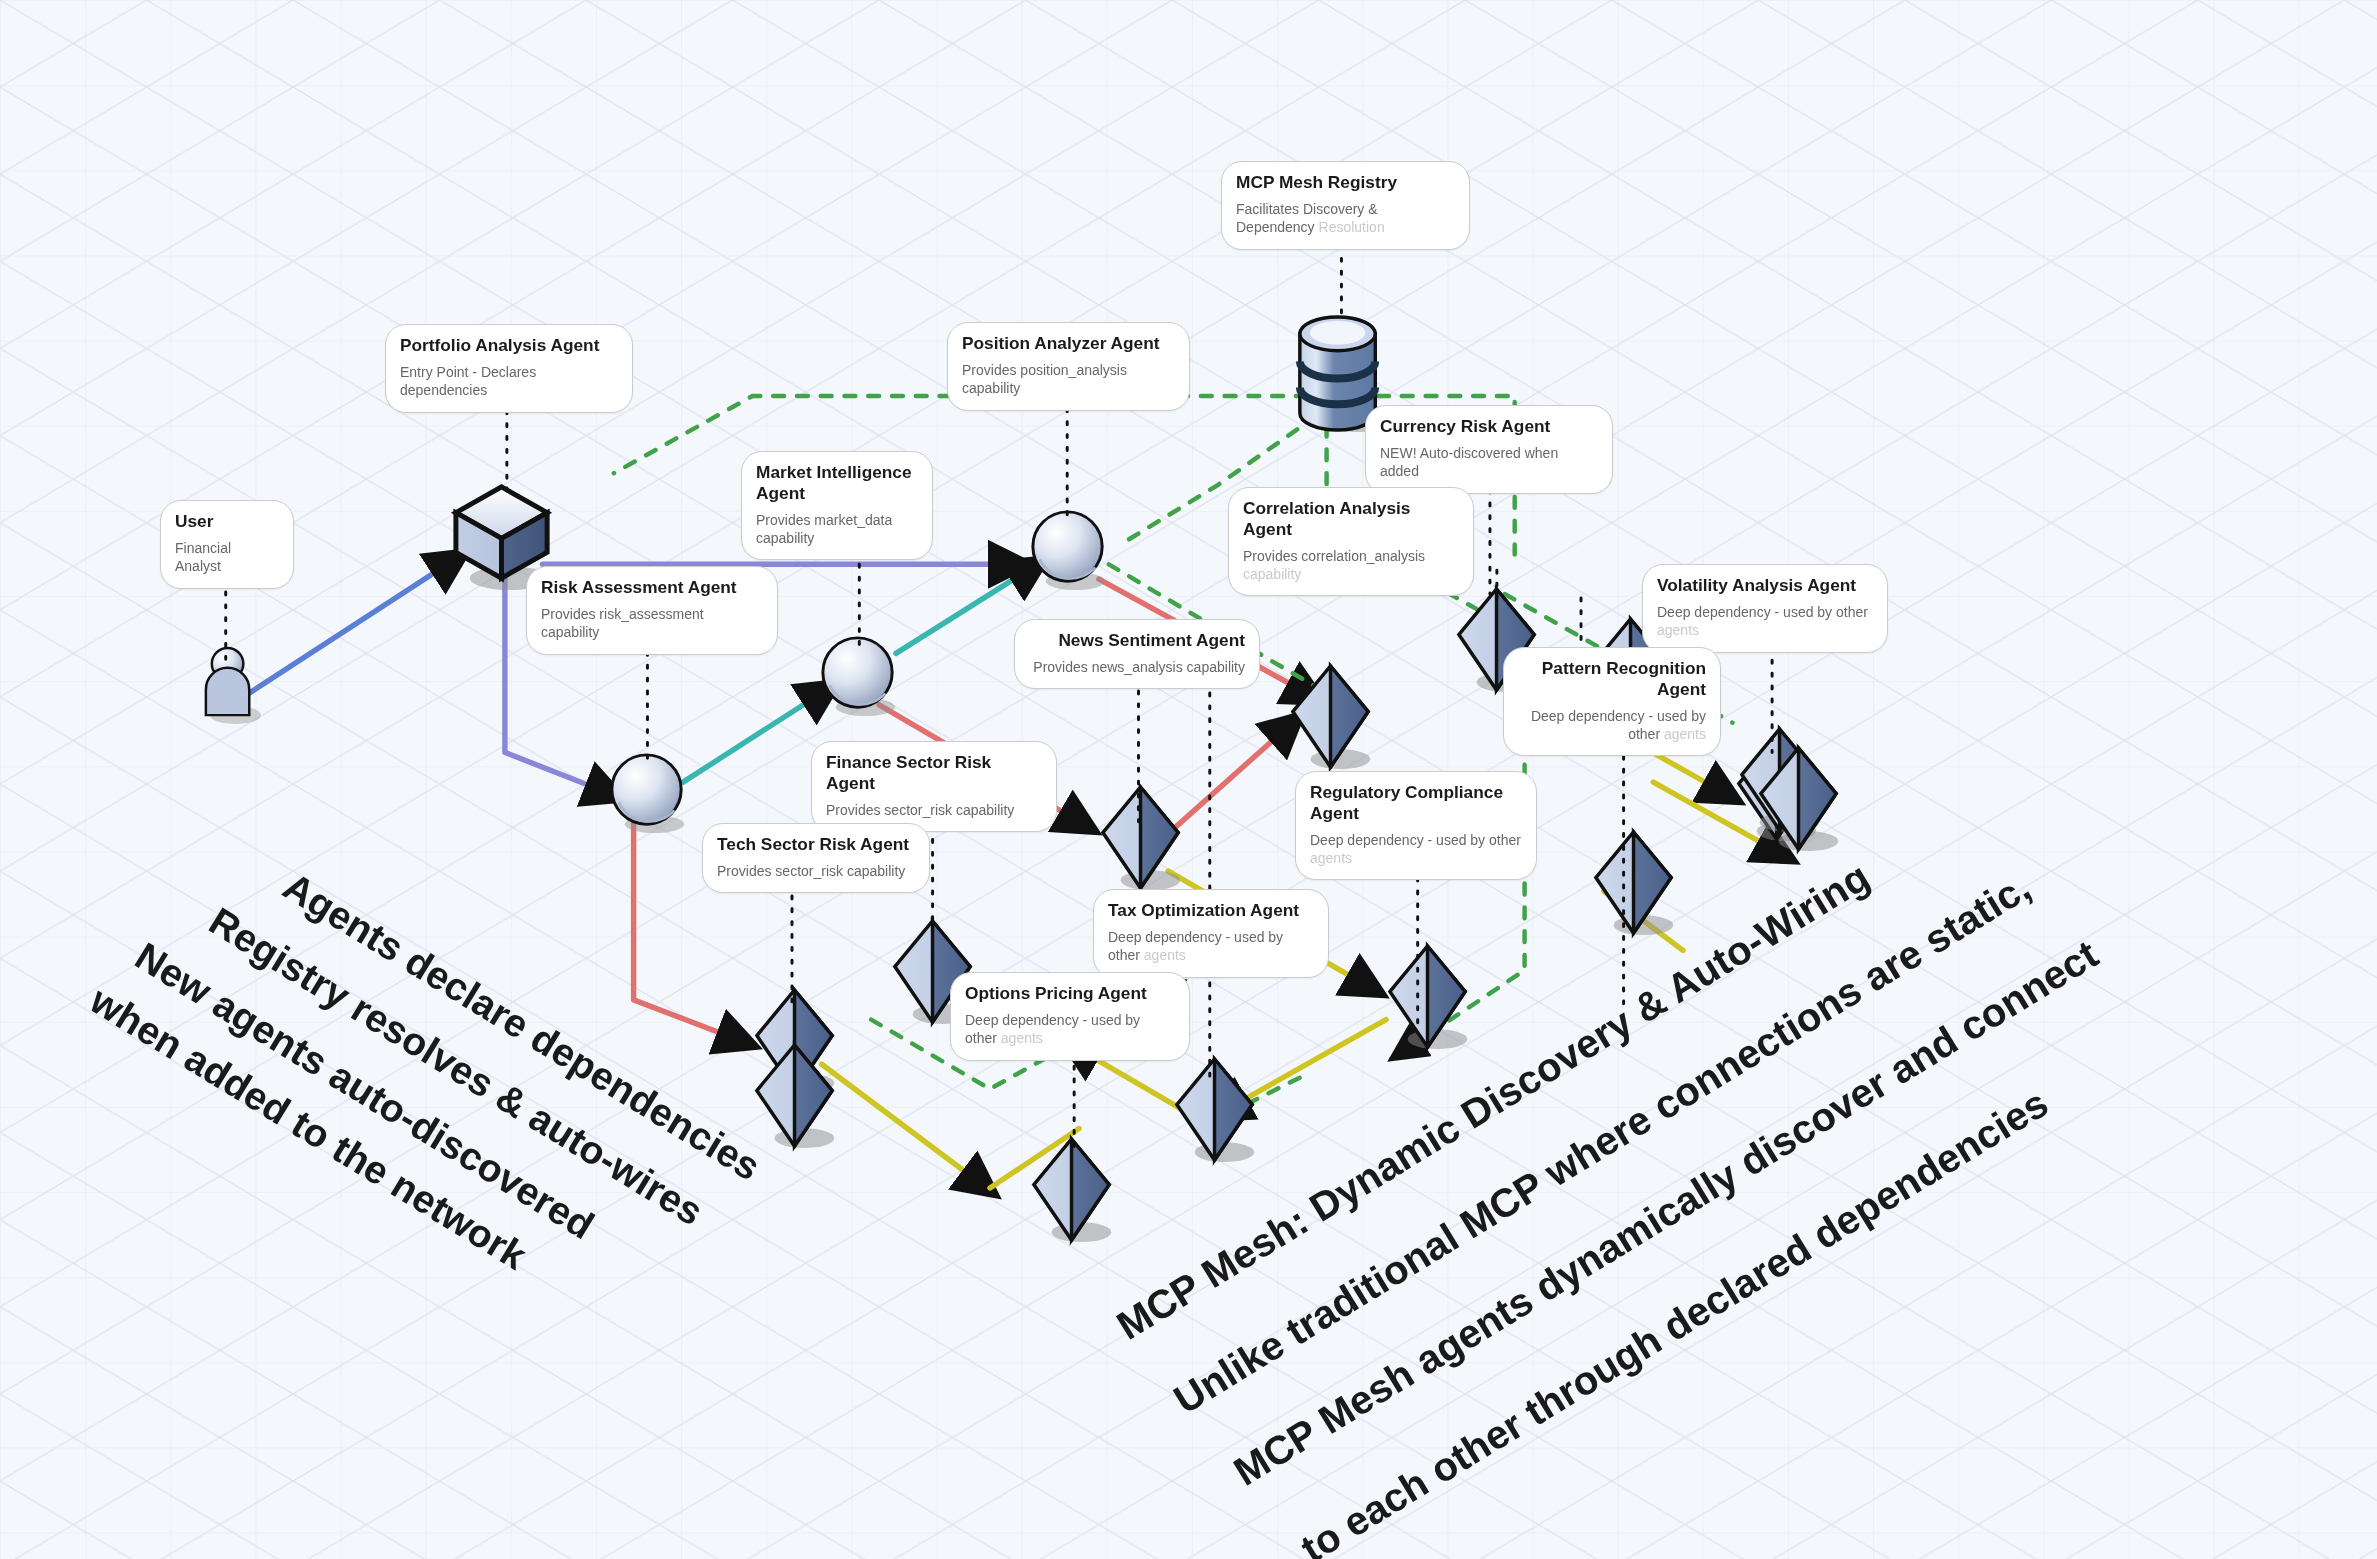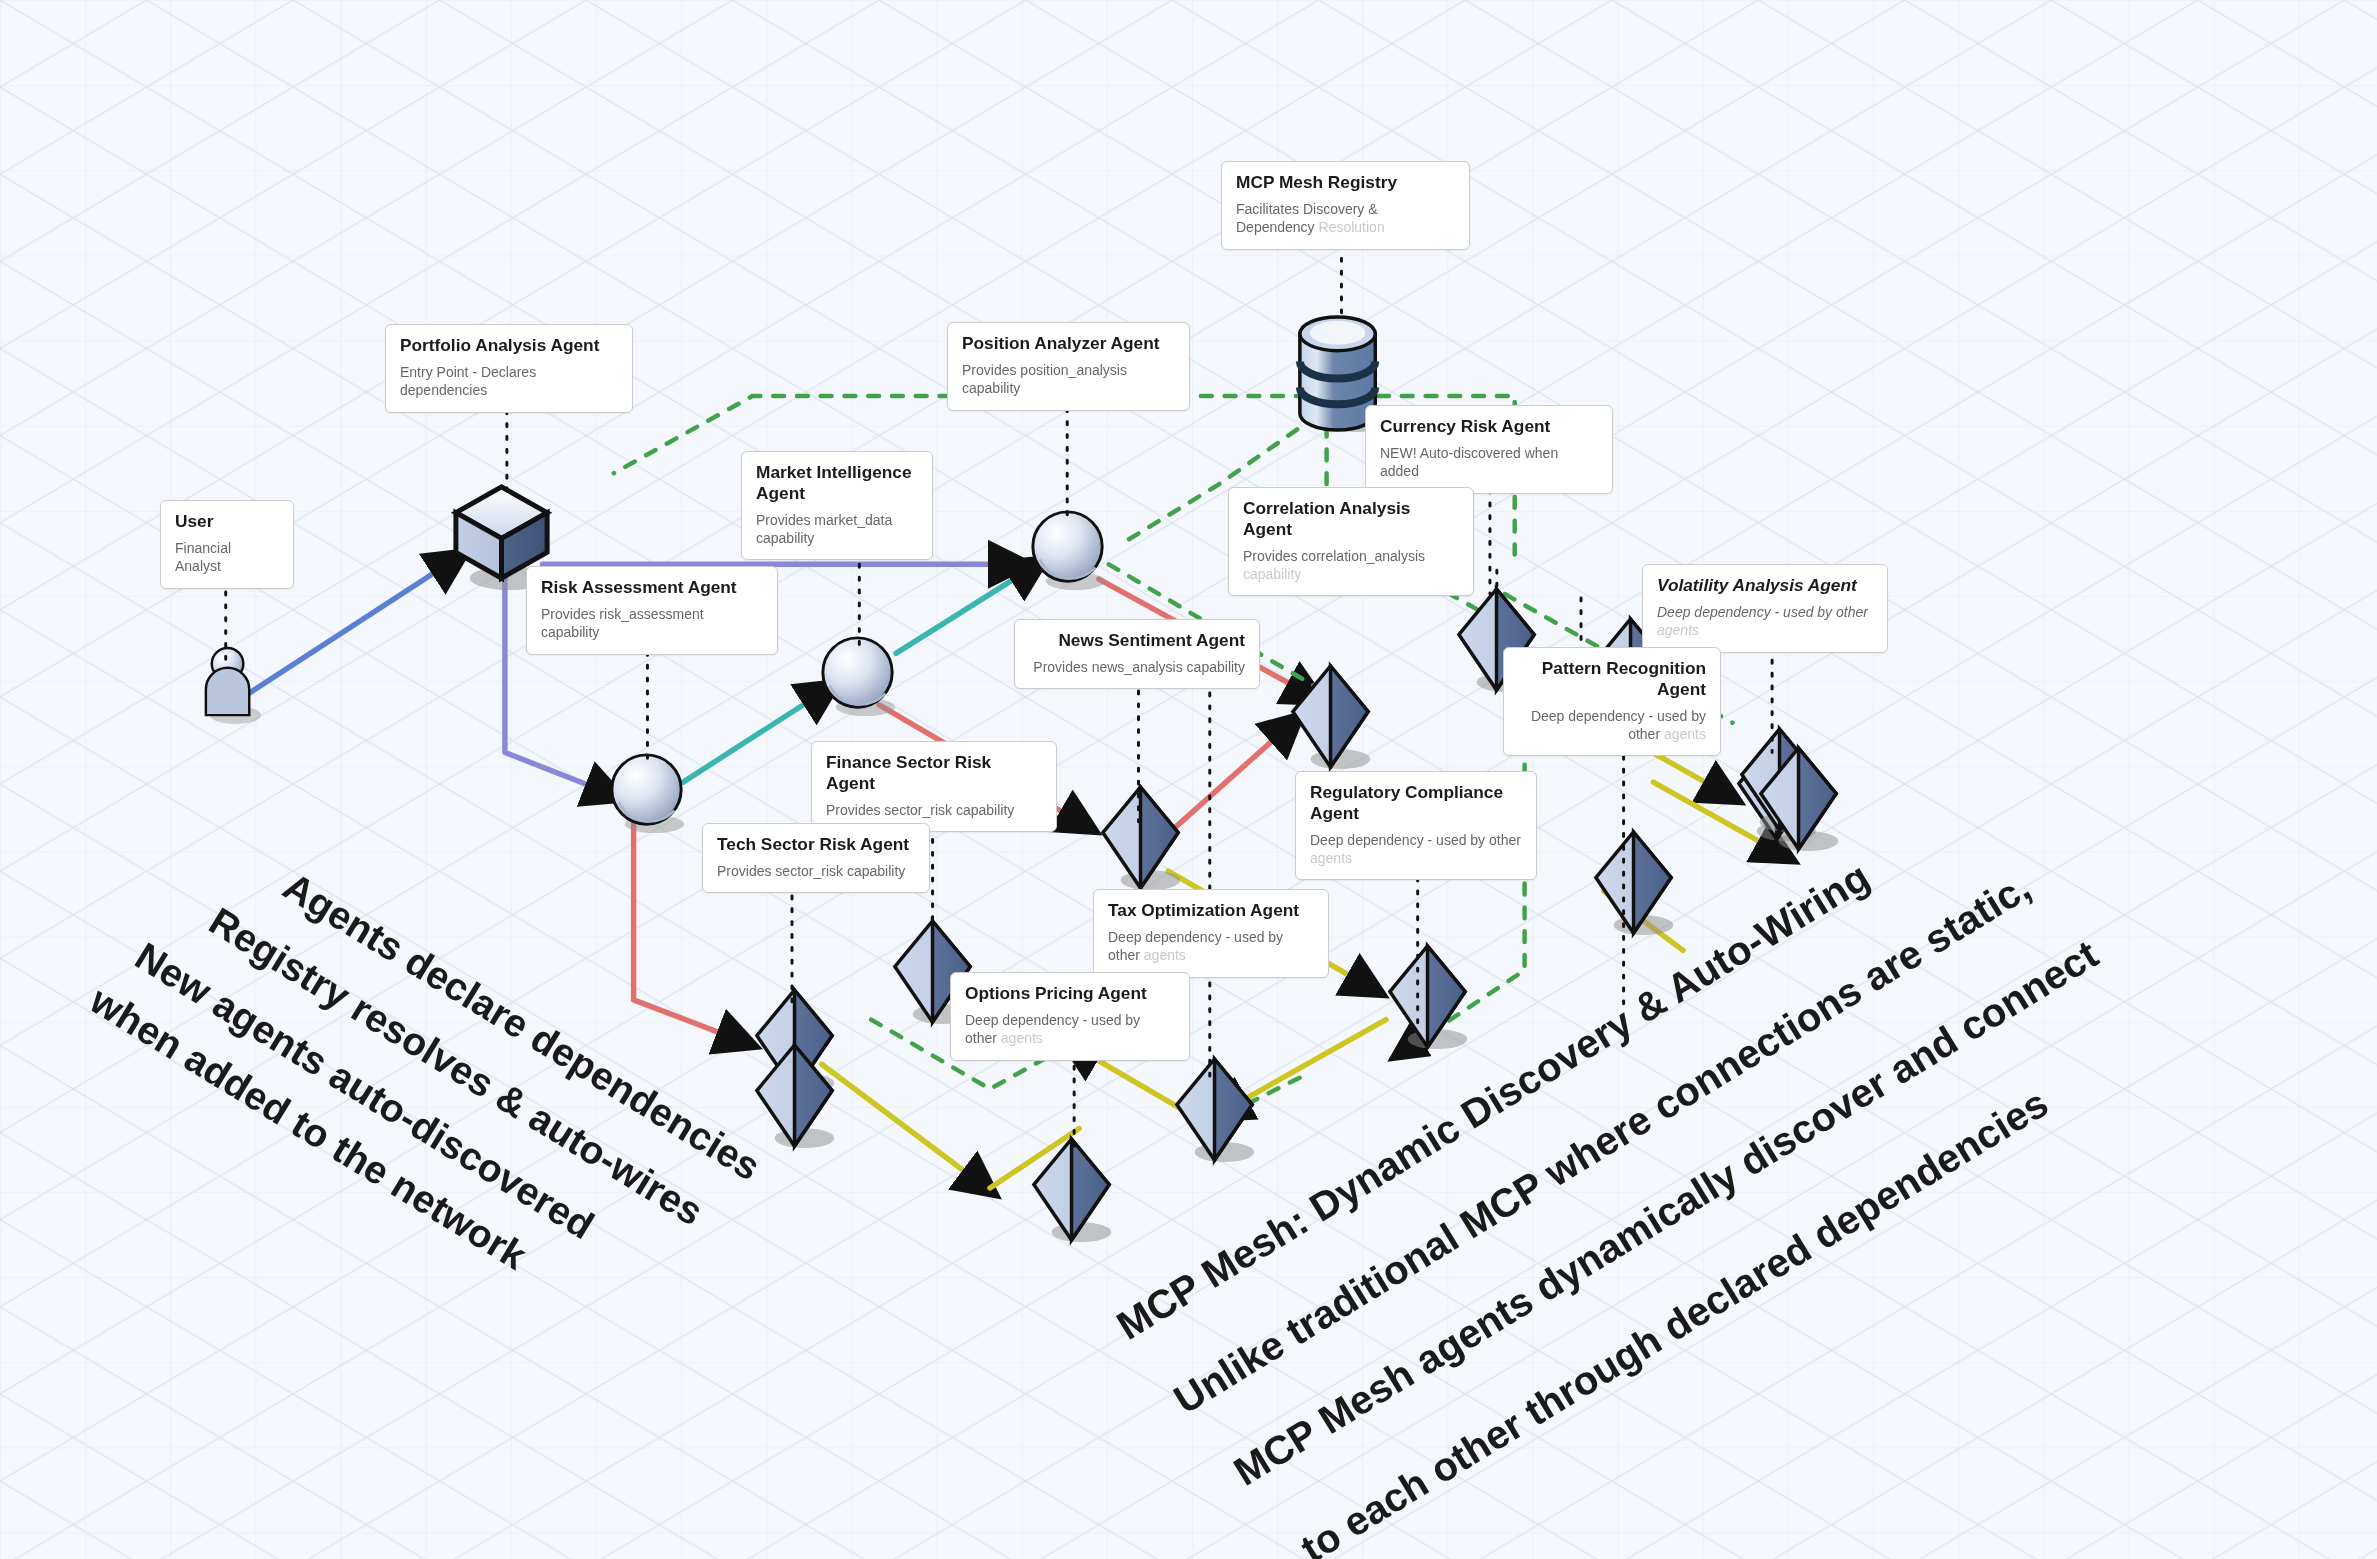--- a/index.html
+++ b/index.html
@@ -1,21 +1,21 @@
 <!DOCTYPE html>
 <html><head>
 <meta charset="utf-8">
 <style>
   html,body{margin:0;padding:0;background:#fff;}
   body{font-family:"Liberation Sans",sans-serif;}
   #stage{position:relative;width:2377px;height:1559px;overflow:hidden;background:#f4f7fc;}
   #grid{position:absolute;inset:0;}
   #edges{position:absolute;inset:0;}
   .node{position:absolute;}
-  .card{position:absolute;background:#fff;border:1px solid #ccc;border-radius:6px;
+  .card{position:absolute;background:#fff;border:1px solid #ccc;border-radius:21px;
         padding:10px 14px 12px 14px;box-sizing:border-box;
         box-shadow:0 1px 2px rgba(0,0,0,.06);}
   .card .t{font-size:17.3px;font-weight:bold;color:#1b1b1b;line-height:1.2;}
   .card .s{font-size:14px;color:#676767;margin-top:7px;line-height:1.32;}
   .card .s .fade{color:#c9c9c9;}
   .ann{position:absolute;font-weight:bold;color:#1a1a1a;white-space:nowrap;
        transform-origin:0 50%;}
   .ann-left{font-size:39px;}
   .ann-right{font-size:40px;}
 </style>
@@ -335,21 +335,21 @@
         <div class="s"><span>Provides risk_assessment capability</span></div>
       </div>
       <div class="card" style="left: 1228px; top: 487px; width: 246px; min-height: 79px;">
         <div class="t">Correlation Analysis Agent</div>
         <div class="s"><span>Provides correlation_analysis </span><span class="fade">capability</span></div>
       </div>
       <div class="card" style="left: 1014px; top: 619px; width: 246px; min-height: 69px; text-align: right;">
         <div class="t">News Sentiment Agent</div>
         <div class="s"><span>Provides news_analysis capability</span></div>
       </div>
-      <div class="card" style="left: 1642px; top: 564px; width: 246px; min-height: 79px; font-style: italic;">
+      <div class="card" style="left: 1642px; top: 564px; width: 246px; min-height: 79px;">
         <div class="t">Volatility Analysis Agent</div>
         <div class="s"><span>Deep dependency - used by other </span><span class="fade">agents</span></div>
       </div>
       <div class="card" style="left: 1503px; top: 647px; width: 218px; min-height: 79px; text-align: right;">
         <div class="t">Pattern Recognition Agent</div>
         <div class="s"><span>Deep dependency - used by other </span><span class="fade">agents</span></div>
       </div>
       <div class="card" style="left: 811px; top: 741px; width: 246px; min-height: 69px;">
         <div class="t">Finance Sector Risk Agent</div>
         <div class="s"><span>Provides sector_risk capability</span></div>

